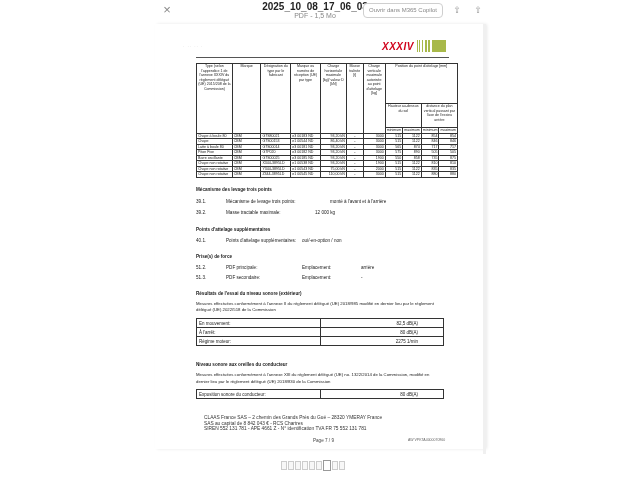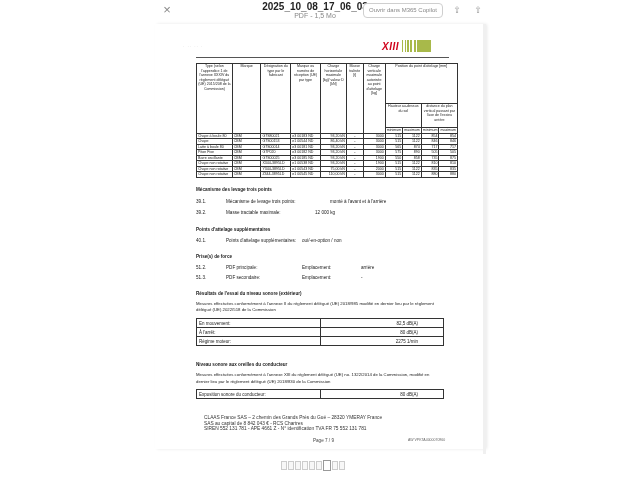--- a/index.html
+++ b/index.html
@@ -48,21 +48,21 @@
   <div class="icon-btn" style="left:451px;">⇪</div>
   <div class="icon-btn" style="left:472px;">⇧</div>
 </div>
 
 <div class="page"></div>
 <div class="scroll-hint"></div>
 
 <div class="faint">· ·· ·· ·</div>
 
 <div class="logo">
-  <span class="logo-text">XIII</span>
+  <span class="logo-text">XXXIV</span>
   <span class="logo-bars">
     <span style="width:1px"></span>
       <span style="width:1px"></span>
       <span style="width:1.5px"></span>
       <span style="width:2px"></span>
       <span style="width:2px"></span>
       <span style="width:14px;margin-right:0"></span>
   </span>
 </div>
 <div class="header-rule"></div>

